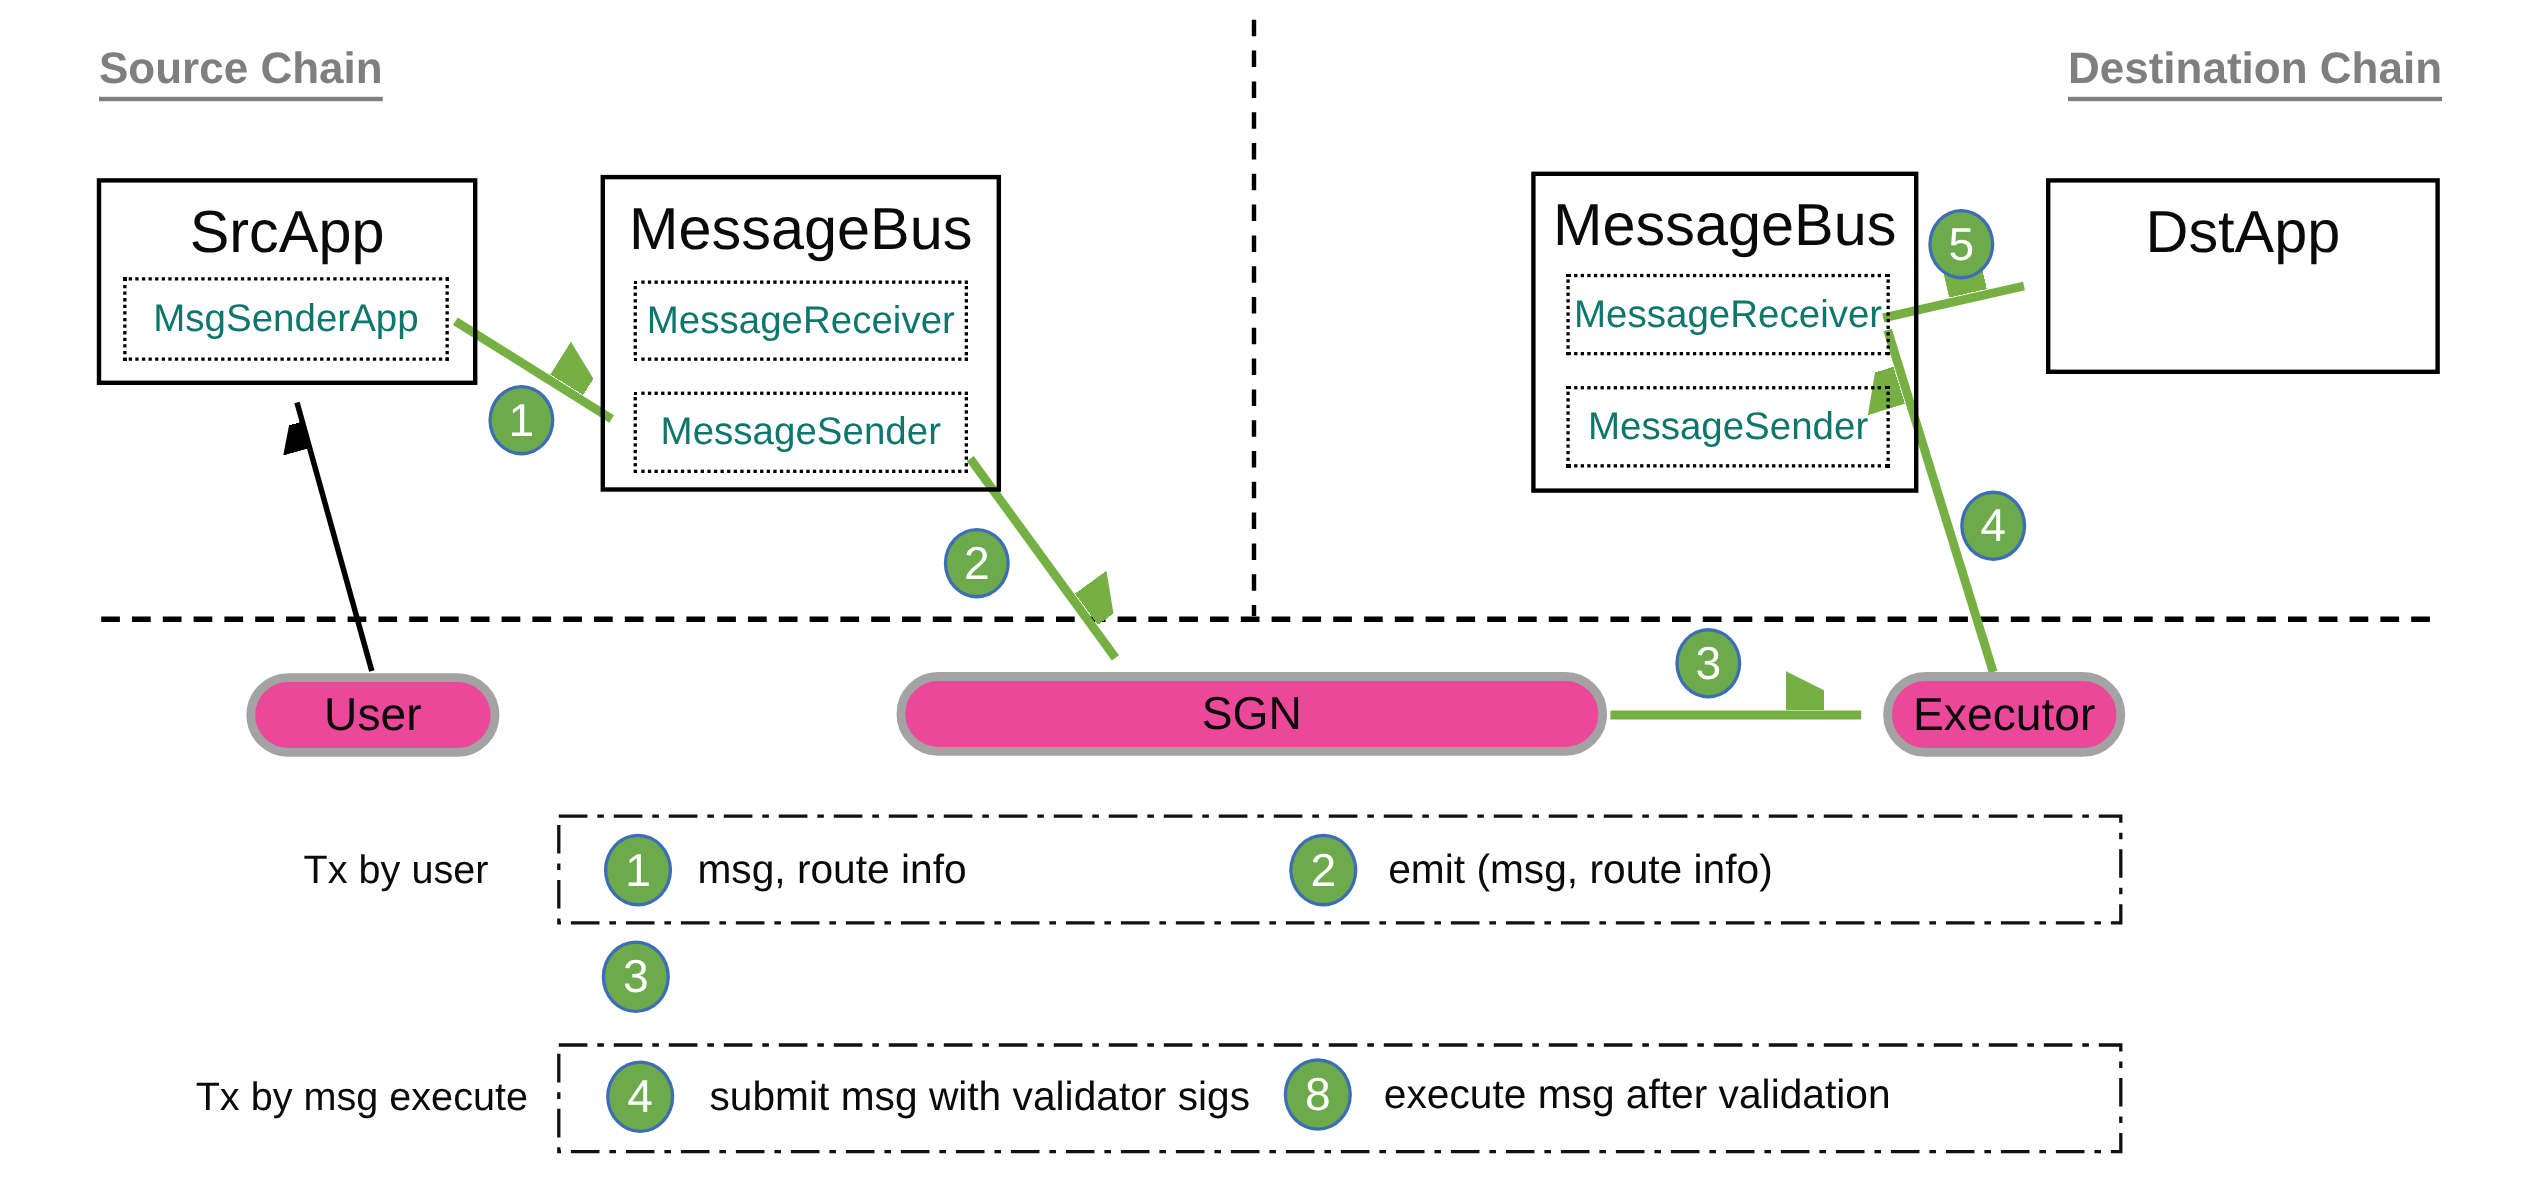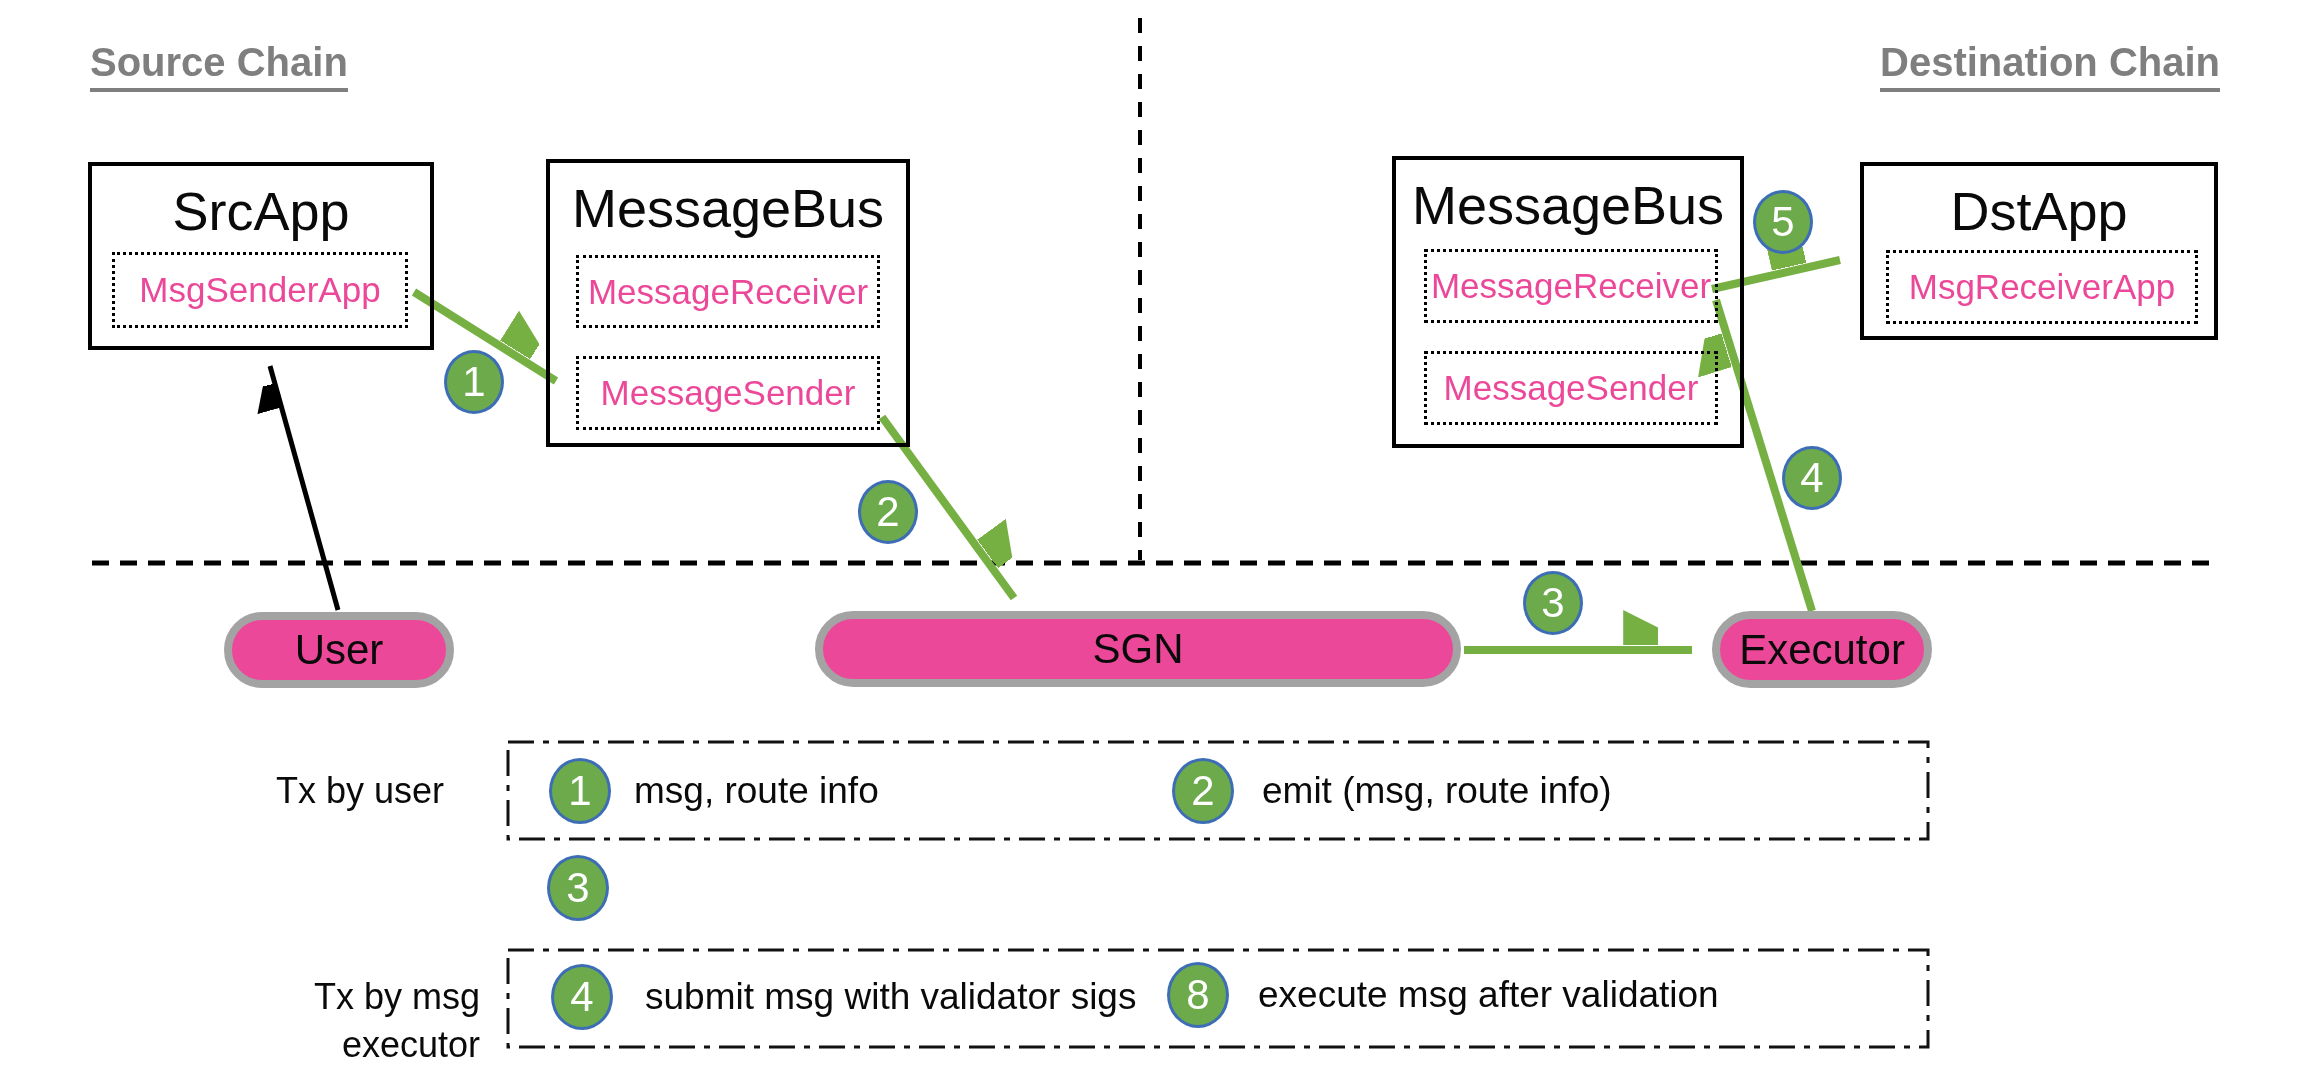--- a/index.html
+++ b/index.html
@@ -14,21 +14,21 @@
     border-bottom:4px solid #7f7f7f;padding-bottom:4px;line-height:1.1;
   }
   .node-box{
     position:absolute;z-index:2;border:4px solid #000;background:transparent;box-sizing:border-box;
   }
   .node-title{
     position:absolute;left:0;right:0;text-align:center;font-size:54px;color:#0a0a0a;
   }
   .dotted-box{
     position:absolute;border:3px dotted #000;box-sizing:border-box;background:transparent;
-    display:flex;align-items:center;justify-content:center;font-size:35px;color:#ec4899;
+    display:flex;align-items:center;justify-content:center;font-size:35px;color:#0f766e;
   }
   .pill{
     position:absolute;z-index:2;border:8px solid #a3a3a3;border-radius:42px;background:#ec4899;
     box-sizing:border-box;display:flex;align-items:center;justify-content:center;
     font-size:42px;color:#0a0a0a;
   }
   .badge{
     position:absolute;z-index:3;width:60px;height:64px;border-radius:50%;
     background:#6caa4b;border:3px solid #3d6eb5;box-sizing:border-box;
     display:flex;align-items:center;justify-content:center;
@@ -101,43 +101,40 @@
     <div class="dotted-box" style="left:28px;top:89px;width:294px;height:74px;">
       <span>MessageReceiver</span>
     </div>
     <div class="dotted-box" style="left:28px;top:191px;width:294px;height:74px;">
       <span>MessageSender</span>
     </div>
   </div>
 
   <div class="node-box" style="left:1860px;top:162px;width:358px;height:178px;">
     <div class="node-title" style="top:14px;">DstApp</div>
-    <div class="dotted-box" style="left:22px;top:84px;width:312px;height:74px;">
-      <span>MsgReceiverApp</span>
-    </div>
   </div>
 
   <div class="pill" style="left:224px;top:612px;width:230px;height:76px;">
     <span>User</span>
   </div>
   <div class="pill" style="left:815px;top:611px;width:646px;height:76px;">
     <span>SGN</span>
   </div>
   <div class="pill" style="left:1712px;top:611px;width:220px;height:77px;">
     <span>Executor</span>
   </div>
 
   <div class="badge" style="left:444px;top:350px;">1</div>
   <div class="badge" style="left:858px;top:480px;">2</div>
   <div class="badge" style="left:1523px;top:571px;">3</div>
   <div class="badge" style="left:1782px;top:446px;">4</div>
   <div class="badge" style="left:1753px;top:190px;">5</div>
 
   <div class="legend-label" style="left:240px;top:767px;width:240px;text-align:center;">Tx by user</div>
-  <div class="legend-label" style="left:175px;top:973px;width:305px;">Tx by msg executor</div>
+  <div class="legend-label" style="left:175px;top:973px;width:305px;">Tx by msg execute</div>
 
   <div class="badge" style="left:549px;top:758px;width:62px;height:66px;">1</div>
   <div class="legend-text" style="left:634px;top:767px;">msg, route info</div>
 
   <div class="badge" style="left:1172px;top:758px;width:62px;height:66px;">2</div>
   <div class="legend-text" style="left:1262px;top:767px;">emit (msg, route info)</div>
 
   <div class="badge" style="left:547px;top:855px;width:62px;height:66px;">3</div>
 
   <div class="badge" style="left:551px;top:964px;width:62px;height:66px;">4</div>

